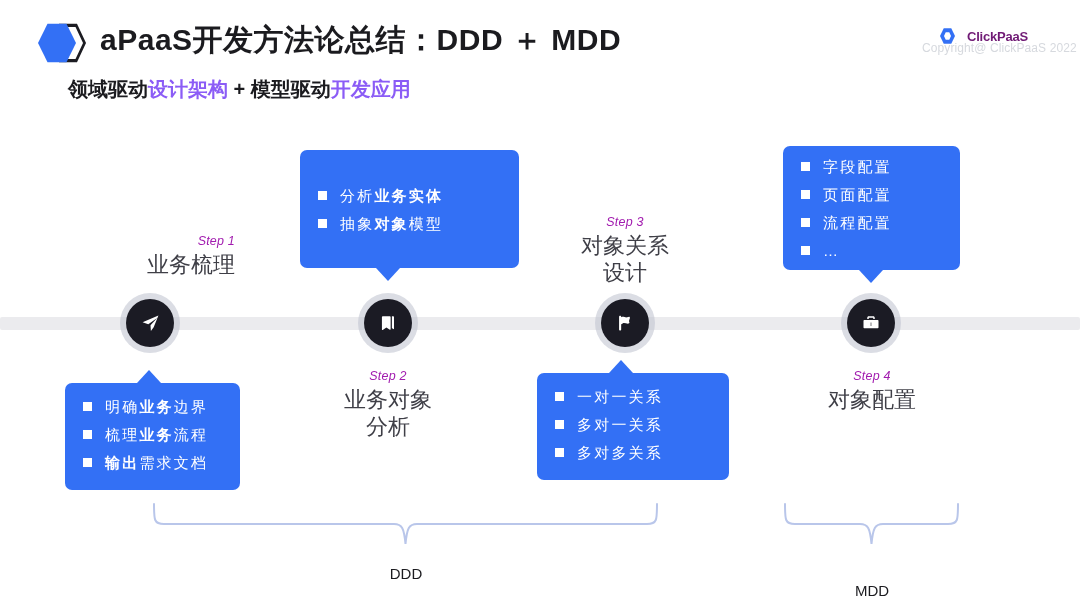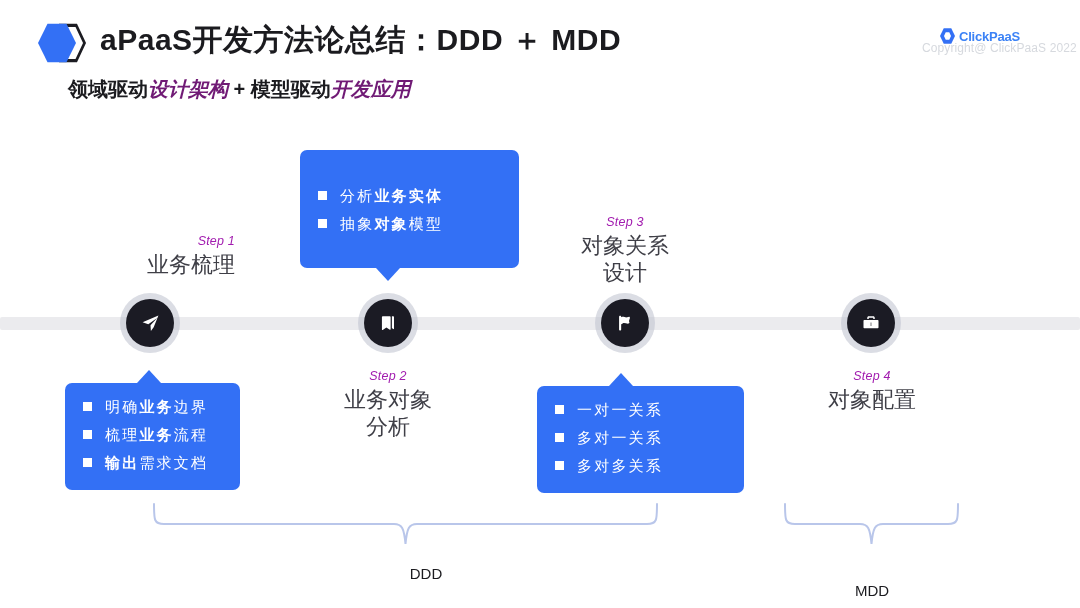--- a/index.html
+++ b/index.html
@@ -67,21 +67,21 @@
   }
   .slide-subtitle {
     position: absolute;
     left: 68px;
     top: 76px;
     font-size: 20px;
     font-weight: bold;
     color: #1b1b1f;
     white-space: nowrap;
   }
-  .slide-subtitle .hl { color: #701a75; font-style: italic; }
+  .slide-subtitle .hl { color: #8b5cf6; }
 
   .brand {
     position: absolute;
     right: 28px;
     top: 28px;
     width: 130px;
     text-align: left;
   }
   .brand-row {
     display: flex;
@@ -101,22 +101,23 @@
     content: "";
     position: absolute;
     left: 4px; top: 4px;
     width: 7px; height: 8px;
     background: #ffffff;
     clip-path: polygon(25% 2%, 75% 2%, 100% 50%, 75% 98%, 25% 98%, 0% 50%);
   }
   .brand-name {
     font-size: 13px;
     font-weight: bold;
-    color: #3b82f6;
+    color: #701a75;
     letter-spacing: -0.2px;
+    margin-left: 8px;
   }
   .brand-copy {
     margin-top: -3px;
     font-size: 12px;
     color: #d6d9de;
     letter-spacing: 0.1px;
     white-space: nowrap;
   }
 
   
@@ -317,56 +318,77 @@
   </div>
 
   <div class="node" style="left:601px; top:299px;">
     <span>
       <svg width="18" height="18" viewBox="0 0 24 24" fill="#ffffff">
         <path d="M5.5 2.2c.8 0 1.4.6 1.4 1.4v.6c3-1.6 5.3.9 8 .2 1.5-.4 2.5-1.1 3.3-.4.5.5.5 1.2.2 2.1-.7 2-1.5 3.3-.6 5 .4.8-.1 1.5-1 1.7-2.8.6-5.3-1.6-8-.3-.6.3-1.2.7-1.9 1.1v7.1c0 .8-.6 1.3-1.4 1.3s-1.4-.5-1.4-1.3V3.6c0-.8.6-1.4 1.4-1.4z"></path>
       </svg>
     </span>
   </div>
 
-  <div class="callout" style="left:537px; top:386px; width:207px; height:107px;">
+  <div class="callout" style="left:537px; top:373px; width:192px; height:107px;">
     <div class="tail-up" style="left:72px; top:-13px;"></div>
     <ul>
       <li>
           <span class="bullet"></span>
           <span class="li-text">一对一关系</span>
         </li>
       <li>
           <span class="bullet"></span>
           <span class="li-text">多对一关系</span>
         </li>
       <li>
           <span class="bullet"></span>
           <span class="li-text">多对多关系</span>
         </li>
     </ul>
   </div>
 
+  <div class="callout" style="left:783px; top:146px; width:177px; height:124px; padding-top:13px;">
+    <ul>
+      <li>
+          <span class="bullet"></span>
+          <span class="li-text">字段配置</span>
+        </li>
+      <li>
+          <span class="bullet"></span>
+          <span class="li-text">页面配置</span>
+        </li>
+      <li>
+          <span class="bullet"></span>
+          <span class="li-text">流程配置</span>
+        </li>
+      <li>
+          <span class="bullet"></span>
+          <span class="li-text">…</span>
+        </li>
+    </ul>
+    <div class="tail-down" style="left:76px; top:124px;"></div>
+  </div>
 
   <div class="node" style="left:847px; top:299px;">
     <span>
       <svg width="18" height="18" viewBox="0 0 24 24" fill="#ffffff">
         <path d="M9 3h6c1.1 0 2 .9 2 2v1.5h-2V5H9v1.5H7V5c0-1.1.9-2 2-2z"></path>
         <path d="M3 8h18c.6 0 1 .4 1 1v9c0 .6-.4 1-1 1H3c-.6 0-1-.4-1-1V9c0-.6.4-1 1-1zm8.2 3.6v1.2h1.6v-1.2h-1.6zm0 2.4v1.2h1.6V14h-1.6z"></path>
       </svg>
     </span>
   </div>
 
   <div class="step-label" style="left:787px; top:369px;">
     <div class="step-no">Step 4</div>
     <div class="step-name">对象配置</div>
   </div>
 
   <svg class="brace-svg" style="left:150px; top:500px;" width="515" height="50" viewBox="0 0 515 50">
     <path d="M4 4 C4 20, 4 24, 14 24 L244 24 C252 24, 254 28, 255.5 44 C257 28, 259 24, 267 24 L497 24 C507 24, 507 20, 507 4" fill="none" stroke="#b9c6ea" stroke-width="2" stroke-linecap="round"></path>
   </svg>
-  <div class="brace-label" style="left:366px; top:565px;">DDD</div>
+  <div class="brace-label" style="left:346px; top:565px;">DDD</div>
 
   <svg class="brace-svg" style="left:781px; top:500px;" width="185" height="50" viewBox="0 0 185 50">
     <path d="M4 4 C4 20, 4 24, 14 24 L79 24 C87 24, 89 28, 90.5 44 C92 28, 94 24, 102 24 L167 24 C177 24, 177 20, 177 4" fill="none" stroke="#b9c6ea" stroke-width="2" stroke-linecap="round"></path>
   </svg>
   <div class="brace-label" style="left:812px; top:582px;">MDD</div>
 
 </div>
 
 </body></html>

